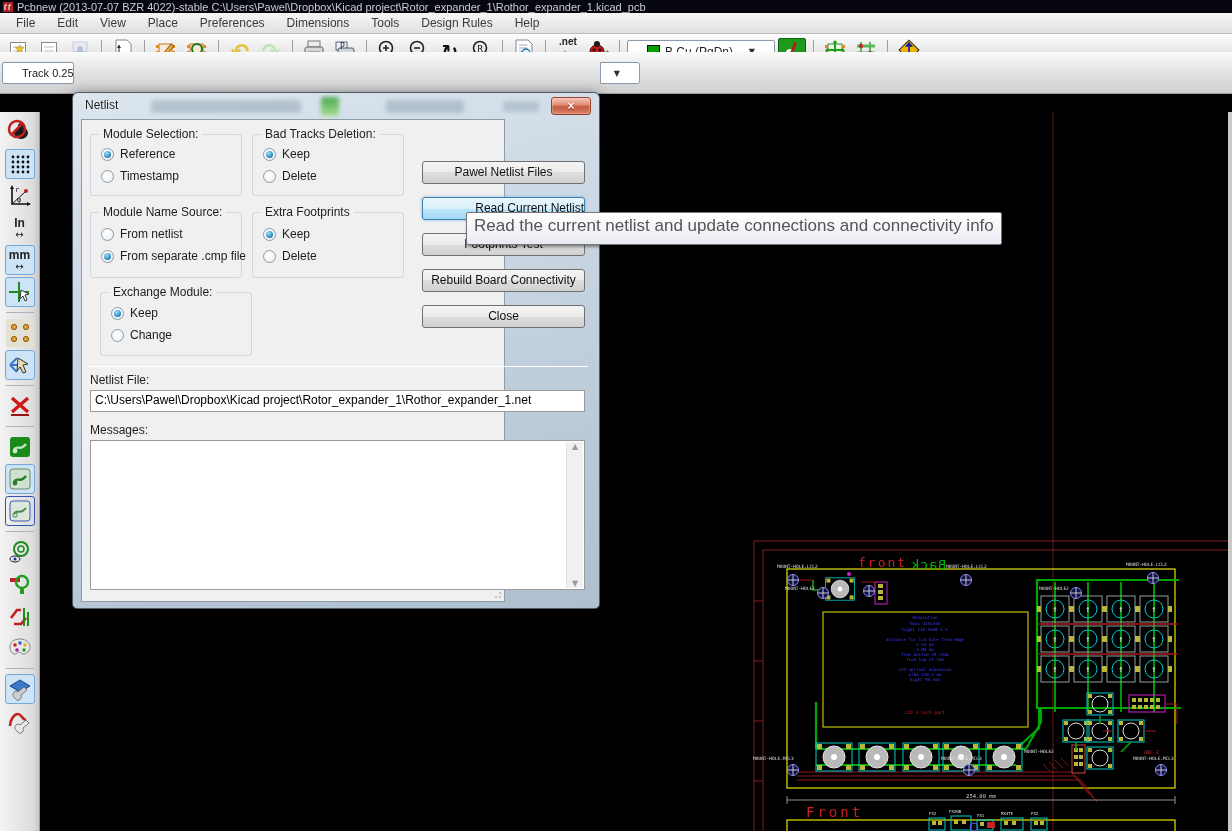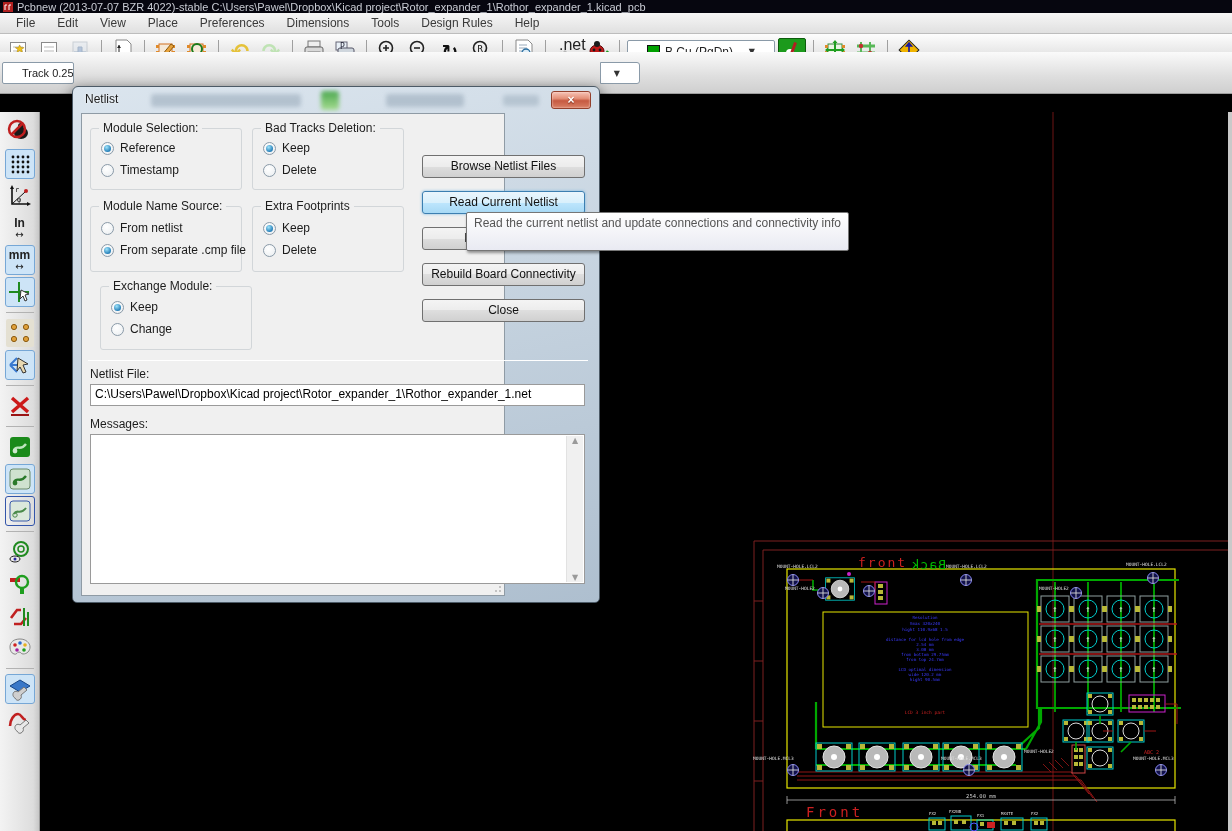--- a/index.html
+++ b/index.html
@@ -25,21 +25,21 @@
   .leftbar { position:absolute; left:0; top:112px; width:40px; height:719px;
     background:linear-gradient(90deg,#f3f3f3,#dddddd 85%,#c7c7c7); border-right:1px solid #9a9a9a;
     display:flex; flex-direction:column; align-items:center; padding-top:4px;}
   .lbtn { width:28px; height:28px; margin:2px 0; display:flex; align-items:center; justify-content:center; border-radius:2px;}
   .sel { background:#cde4f7; outline:1px solid #76a7d6; }
   .lsep { width:28px; height:1px; background:#b2b2b2; margin:4px 0; }
   .canvas { position:absolute; left:41px; top:112px; width:1191px; height:719px; background:#000; }
   .rstrip { position:absolute; right:0; top:112px; width:4px; height:719px; background:#c9c9c9; }
   .glyph { font-family:"DejaVu Sans",sans-serif; }
   
-  .dlg { position:absolute; left:72px; top:86px; width:528px; height:517px; z-index:200;
+  .dlg { position:absolute; left:72px; top:92px; width:528px; height:517px; z-index:200;
     border:1px solid #4c5a66; border-radius:6px 6px 5px 5px;
     background:linear-gradient(168deg,#dbe5ee,#b4c4d4 55%,#a8bac c);
     background:linear-gradient(168deg,#dbe5ee,#aebfcf);
     box-shadow:0 4px 14px rgba(0,0,0,.65);padding-left:28px;}
   .dlg-title { position:absolute; left:12px; top:5px; font-size:12px; color:#1b1b1b; text-shadow:0 0 3px #fff;}
   .blur { position:absolute; filter:blur(2px); opacity:.55; border-radius:3px; }
   .dlg-close { position:absolute; right:8px; top:4px; width:40px; height:18px;
     background:linear-gradient(#f7c3b6,#e49078 40%,#c65a41 55%,#d97f64); border:1px solid #93402c;
     border-radius:3px; color:#fff; font-weight:bold; font-size:12px; line-height:16px; text-align:center;
     text-shadow:0 1px 1px #7c2c1a; box-shadow:inset 0 0 2px #ffe5dd;}
@@ -49,30 +49,30 @@
   .gbox>.glabel { position:absolute; left:8px; top:-8px; background:#f0f0f0; padding:0 4px; white-space:nowrap;}
   .radio { position:absolute; display:flex; align-items:center; gap:6px; white-space:nowrap;}
   .rdot { width:13px; height:13px; border-radius:50%; border:1px solid #8a9aa8; flex:0 0 auto;
     background:radial-gradient(circle at 40% 35%, #ffffff, #e9edf0); position:relative;}
   .rdot.on::after { content:""; position:absolute; left:2px; top:2px; width:7px; height:7px; border-radius:50%;
     background:radial-gradient(circle at 38% 32%, #9fe4fb, #1f79b4 75%);}
   .btn { position:absolute; width:163px; height:23px; text-align:center; line-height:21px;
     border:1px solid #707070; border-radius:3px;
     background:linear-gradient(#f4f4f4,#ececec 50%,#dedede 50%,#d0d0d0); font-size:12px; color:#111;}
   .btn.focus { border:1px solid #3c7fb1; background:linear-gradient(#eaf6fd,#d9f0fc 50%,#bee6fd 50%,#a7d9f5);
-    box-shadow:0 0 3px #7ab8e0;}
+    box-shadow:0 0 3px #7ab8e0;text-align:right;}
   .dsep { position:absolute; left:6px; width:500px; height:1px; background:#dcdcdc; border-bottom:1px solid #fff;}
   .field { position:absolute; background:#fff; border:1px solid #9a9a9a; font-size:12px; color:#000000;
     padding:2px 4px; white-space:nowrap; overflow:hidden;}
   .msgbox { position:absolute; background:#fff; border:1px solid #9a9a9a; }
   .sbar { position:absolute; right:1px; top:1px; bottom:1px; width:17px; background:#f0f0f0; border-left:1px solid #e2e2e2;
     display:flex; flex-direction:column; justify-content:space-between; align-items:center; color:#9a9a9a; font-size:8px;}
-  .tooltip { position:absolute; left:466px; top:212px; z-index:300; padding:3px 7px 20px;
+  .tooltip { position:absolute; left:466px; top:212px; z-index:300; padding:3px 7px 8px;
     background:linear-gradient(#ffffff,#e9eaf2); border:1px solid #767676; border-radius:2px;
-    font-size:12px; color:#555; white-space:nowrap; box-shadow:1px 2px 3px rgba(0,0,0,.4);}
+    font-size:17px; color:#555; white-space:nowrap; box-shadow:1px 2px 3px rgba(0,0,0,.4);}
   .ico-page { width:16px; height:20px; background:#fff; border:1px solid #8a8a8a; position:relative;}
   text { font-family:"DejaVu Sans Mono","Liberation Mono",monospace; }
 </style>
 </head>
 <body>
 
 <div class="titlebar">
   <svg class="appico" viewBox="0 0 10 10">
       <rect width="10" height="10" fill="#b02020"></rect>
       <path d="M2 8V3h2m2 5V3h2" stroke="#fff" stroke-width="1" fill="none"></path>
@@ -195,21 +195,21 @@
           <path d="M2 1h12l4 4v16H2z" fill="#fff" stroke="#888"></path>
           <path d="M5 6h8M5 9h8M5 12h5" stroke="#9ab"></path>
           <circle cx="12" cy="14" r="4" fill="#cfe6f5" fill-opacity=".7" stroke="#2a6ea0" stroke-width="1.4"></circle>
           <path d="M9.5 17L7 20" stroke="#2a6ea0" stroke-width="1.8"></path>
         </svg></span>
     </div>
   <div class="tsep"></div>
   <div class="tbtn">
       <span style="position:relative"><svg width="24" height="24" viewBox="0 0 24 24">
           <path d="M6 21c-2-1-3-3-2-5 1-1 3-1 4 0l3-3" stroke="#b9b9b9" stroke-width="3" fill="none"></path>
-        </svg><span style="position:absolute;left:4px;top:-2px;font-size:16px;font-weight:normal;color:#222">.net</span></span>
+        </svg><span style="position:absolute;left:4px;top:-2px;font-size:10px;font-weight:bold;color:#222">.net</span></span>
     </div>
   <div class="tbtn">
       <span><svg width="24" height="24" viewBox="0 0 24 24">
           <ellipse cx="11" cy="13" rx="7" ry="6" fill="#c01818" stroke="#5a0a0a"></ellipse>
           <circle cx="11" cy="6" r="3" fill="#1a1a1a"></circle>
           <circle cx="8" cy="12" r="1.4" fill="#1a1a1a"></circle>
           <circle cx="14" cy="12" r="1.4" fill="#1a1a1a"></circle>
           <circle cx="11" cy="16" r="1.4" fill="#1a1a1a"></circle>
           <path d="M13 18l3 3 6-8" stroke="#1f9e1f" stroke-width="2.5" fill="none"></path>
         </svg></span>
@@ -674,21 +674,21 @@
       <div class="radio" style="left:10px;top:13px;">
           <span class="rdot on"></span>
           <span>Keep</span>
         </div>
       <div class="radio" style="left:10px;top:35px;">
           <span class="rdot"></span>
           <span>Change</span>
         </div>
     </div>
 
-    <div class="btn" style="left:340px;top:41px;">Browse Netlist Files</div>
+    <div class="btn" style="left:340px;top:41px;">Pawel Netlist Files</div>
     <div class="btn focus" style="left:340px;top:77px;">Read Current Netlist</div>
     <div class="btn" style="left:340px;top:113px;">Footprints Test</div>
     <div class="btn" style="left:340px;top:149px;">Rebuild Board Connectivity</div>
     <div class="btn" style="left:340px;top:185px;">Close</div>
 
     <div class="dsep" style="top:246px;"></div>
 
     <span style="position:absolute;left:8px;top:253px;">Netlist File:</span>
     <div class="field" style="left:8px;top:270px;width:495px;height:22px;">C:\Users\Pawel\Dropbox\Kicad project\Rotor_expander_1\Rothor_expander_1.net</div>
 

